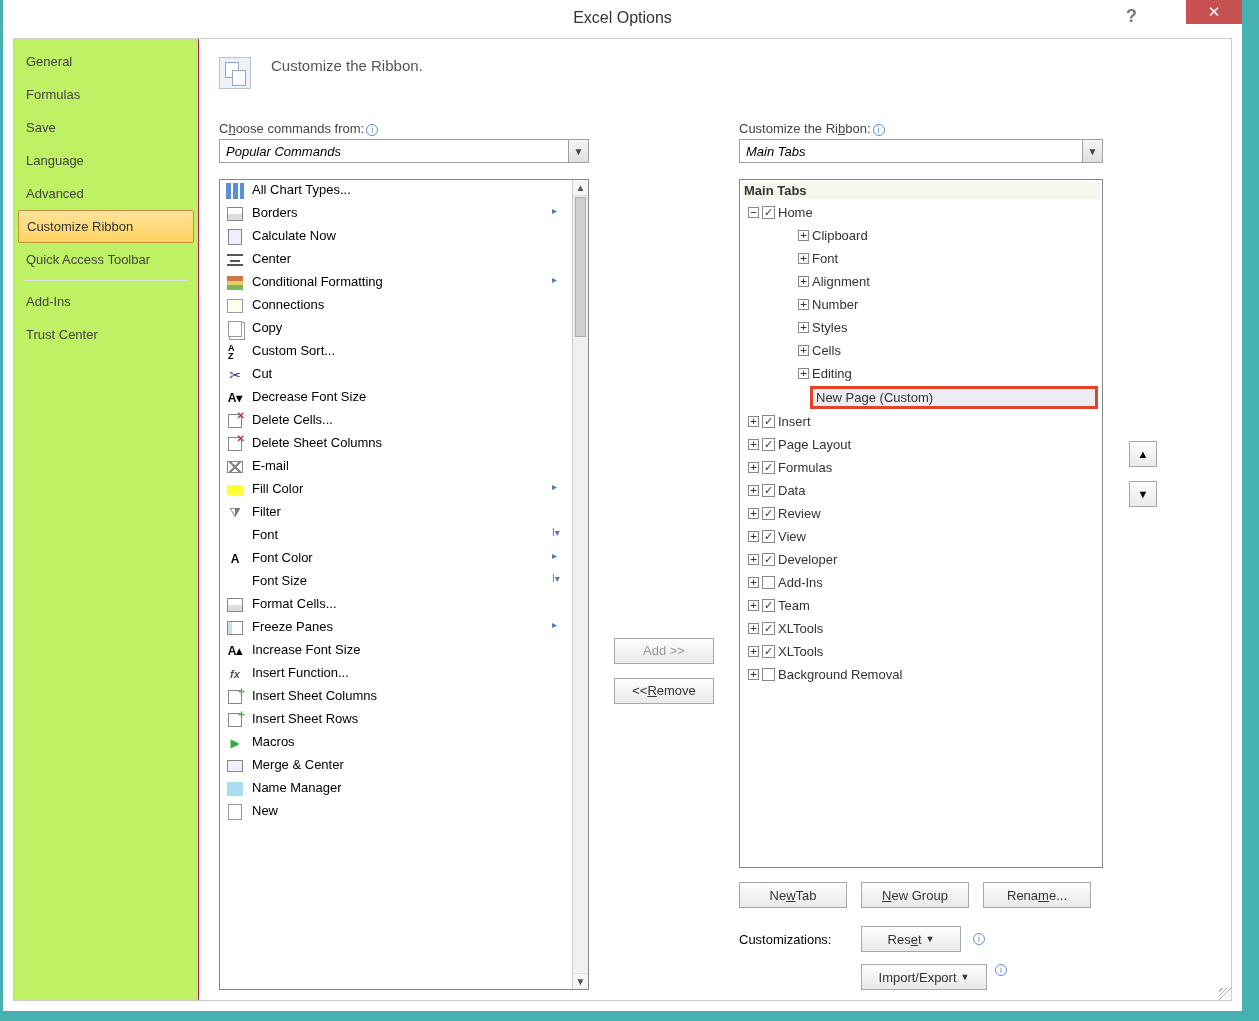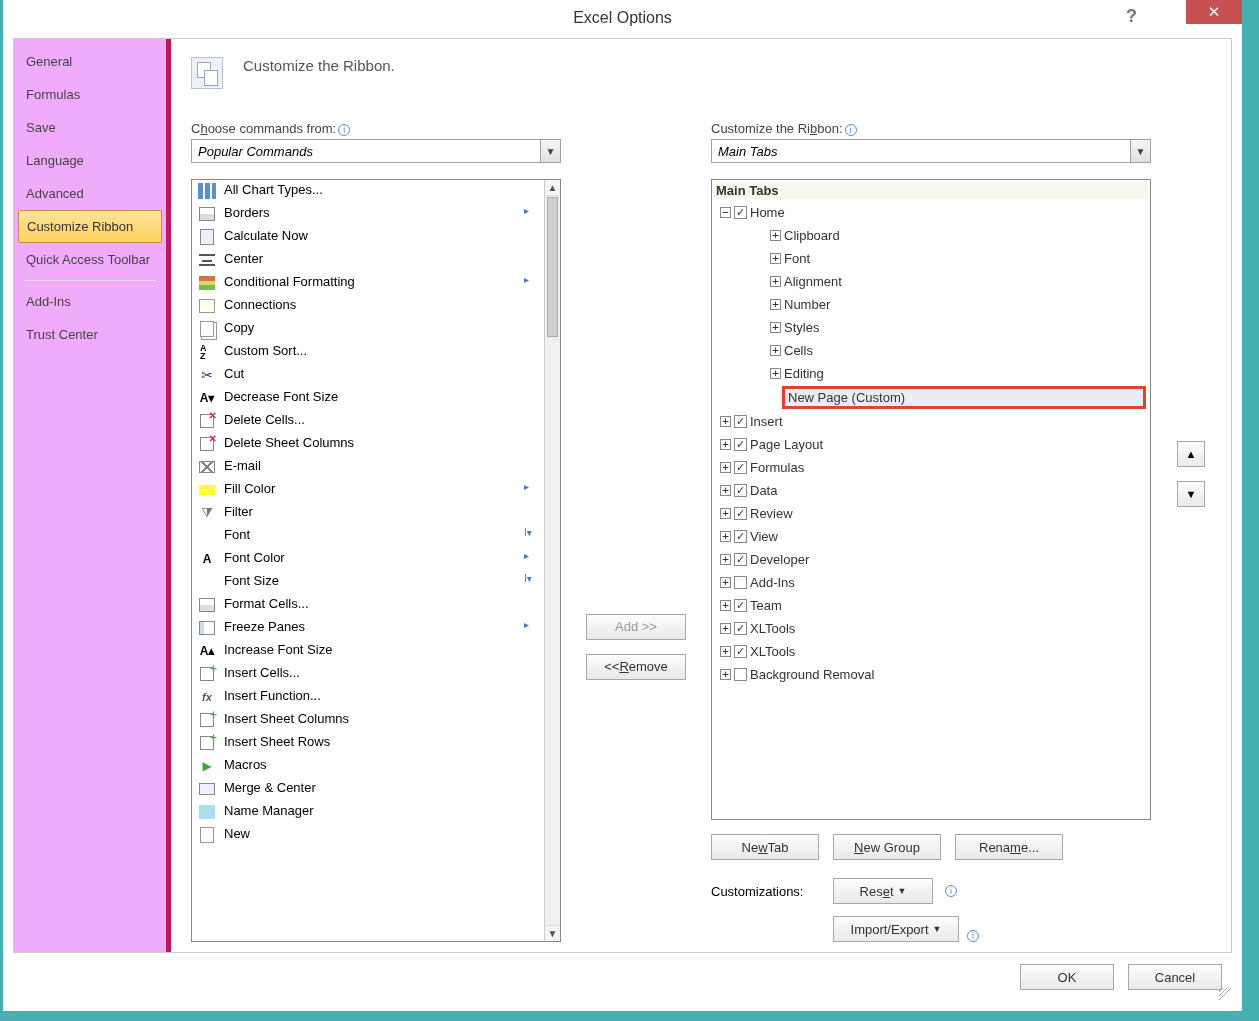--- a/index.html
+++ b/index.html
@@ -9,38 +9,38 @@
 
 .titlebar { height: 35px; background: transparent; display: flex; align-items: center; }
 .titlebar .title { position: absolute; left: 50%; transform: translateX(-50%); font-size: 16px; color: #333; }
 .titlebar .help { position: absolute; right: 105px; top: 6px; font-size: 18px; font-weight: bold; color: #777; cursor: pointer; }
 .titlebar .close { position: absolute; right: 0; top: 0; width: 56px; height: 24px; background: #c75050; color: #fff; display: flex; align-items: center; justify-content: center; font-size: 15px; cursor: pointer; }
 
 .client { position: absolute; left: 10px; top: 38px; right: 10px; bottom: 10px; background: #fff; display: flex; flex-direction: column; }
 
 .body { flex: 1; display: flex; border: 1px solid #ccc; }
 
-.sidebar { width: 185px; border-right: 5px solid #be185d; padding-top: 6px; background: #f0abfc; }
+.sidebar { width: 185px; border-right: 1px solid #be185d; padding-top: 6px; background: #bef264; }
 .side-item { padding: 9px 12px; color: #444; cursor: pointer; }
 .side-item.sel { background: linear-gradient(#ffe39c,#ffd35e); border: 1px solid #c09040; border-radius: 2px; color: #333; margin: 0 4px; padding: 8px 8px; }
 .side-sep { border-top: 1px solid #e0e0e0; margin: 4px 10px; }
 
 .main { flex: 1; padding: 18px 20px 10px 20px; position: relative; display: flex; flex-direction: column; }
 
 .header-row { display: flex; gap: 20px; margin-bottom: 32px; }
 .header-icon { width: 32px; height: 32px; border: 1px solid #b8c3d1; background: #eef2f8; display: inline-block; position: relative; }
 .header-icon::before { content:""; position:absolute; left:5px; top:4px; width:12px; height:14px; background:#fff; border:1px solid #93a5c0;}
 .header-icon::after { content:""; position:absolute; left:12px; top:12px; width:12px; height:14px; background:#fff; border:1px solid #93a5c0;}
 .header-title { font-size: 15px; color: #555; }
 
 .two-col { flex: 1; display: flex; gap: 20px; }
 
 .col-left, .col-right { display: flex; flex-direction: column; }
 .col-left { width: 370px; }
-.col-right { width: 440px; }
+.col-right { width: 364px; }
 
 .mid-col { width: 110px; display: flex; flex-direction: column; align-items: center; justify-content: center; gap: 14px; padding-top: 230px; }
 
 .field-label { color: #444; margin-bottom: 3px; }
 .field-label .u { text-decoration: underline; }
 .info-icon { display:inline-block; width:12px; height:12px; border:1px solid #5a8fd6; border-radius:50%; color:#5a8fd6; font-size:9px; line-height:11px; text-align:center; vertical-align:middle; margin-left:2px;}
 
 .dropdown { display: flex; height: 24px; border: 1px solid #a0a0a0; background: #fff; align-items: center; }
 .dropdown span { flex: 1; padding: 0 6px; font-style: italic; }
 .dropdown .arrow { width: 20px; height: 100%; background: linear-gradient(#f5f5f5,#e0e0e0); border-left: 1px solid #a0a0a0; display: flex; align-items: center; justify-content: center; font-size: 10px; color: #444; }
@@ -68,21 +68,21 @@
 .btn .u { text-decoration:underline; }
 .btn .tri { font-size:9px; margin-left:4px;}
 
 .updn-col { width:40px; display:flex; flex-direction:column; gap:14px; align-items:center; padding-top:320px;}
 .sq-btn { width:28px; height:26px; background:linear-gradient(#fdfdfd,#e9e9e9); border:1px solid #a8a8a8; cursor:pointer; display:flex; align-items:center; justify-content:center; font-size:11px;}
 
 .right-buttons-row { display:flex; gap:14px; margin-top:14px; }
 .right-buttons-row .btn { width:108px; justify-content:center;}
 
 .customize-rows { margin-top:18px; display:flex; align-items:center; gap:10px;}
-.customize-rows2 { margin-top:12px; margin-left:122px; display:flex; align-items:flex-end; gap:6px;}
+.customize-rows2 { margin-top:12px; margin-left:122px; display:flex; align-items:flex-start; gap:6px;}
 
 .dialog-bottom { height:48px; display:flex; align-items:center; justify-content:flex-end; gap:14px; padding:0 10px; }
 .dialog-bottom .btn { width:94px; justify-content:center;}
 
 .resize-grip { position:absolute; right:0; bottom:0; width:14px; height:14px; }
 .resize-grip::before { content:""; position:absolute; right:1px; bottom:1px; width:12px; height:12px; background:
   linear-gradient(135deg, transparent 0, transparent 8px, #aaa 8px, #aaa 9px, transparent 9px),
   linear-gradient(135deg, transparent 0, transparent 5px, #aaa 5px, #aaa 6px, transparent 6px),
   linear-gradient(135deg, transparent 0, transparent 2px, #aaa 2px, #aaa 3px, transparent 3px);}
 
@@ -278,26 +278,20 @@
                       <span class="i-freeze"></span>
                     </span>
                     <span>Freeze Panes</span>
                     <span class="sub">▸</span>
                   </div>
                   <div class="cmd-item">
                     <span class="ico i-fontup">A▴</span>
                     <span>Increase Font Size</span>
                   </div>
                   <div class="cmd-item">
-                    <span class="ico">
-                      <span class="i-insert"></span>
-                    </span>
-                    <span>Insert Cells...</span>
-                  </div>
-                  <div class="cmd-item">
                     <span class="ico i-fx">fx</span>
                     <span>Insert Function...</span>
                   </div>
                   <div class="cmd-item">
                     <span class="ico">
                       <span class="i-insert"></span>
                     </span>
                     <span>Insert Sheet Columns</span>
                   </div>
                   <div class="cmd-item">
@@ -497,24 +491,16 @@
 
           <div class="updn-col">
             <div class="sq-btn">▲</div>
             <div class="sq-btn">▼</div>
           </div>
 
         </div>
       </div>
     </div>
 
-    <div class="dialog-bottom">
-      <div class="btn">
-          <span>OK</span>
-        </div>
-      <div class="btn">
-          <span>Cancel</span>
-        </div>
-    </div>
 
     <div class="resize-grip"></div>
   </div>
 </div>
 
 </body></html>

